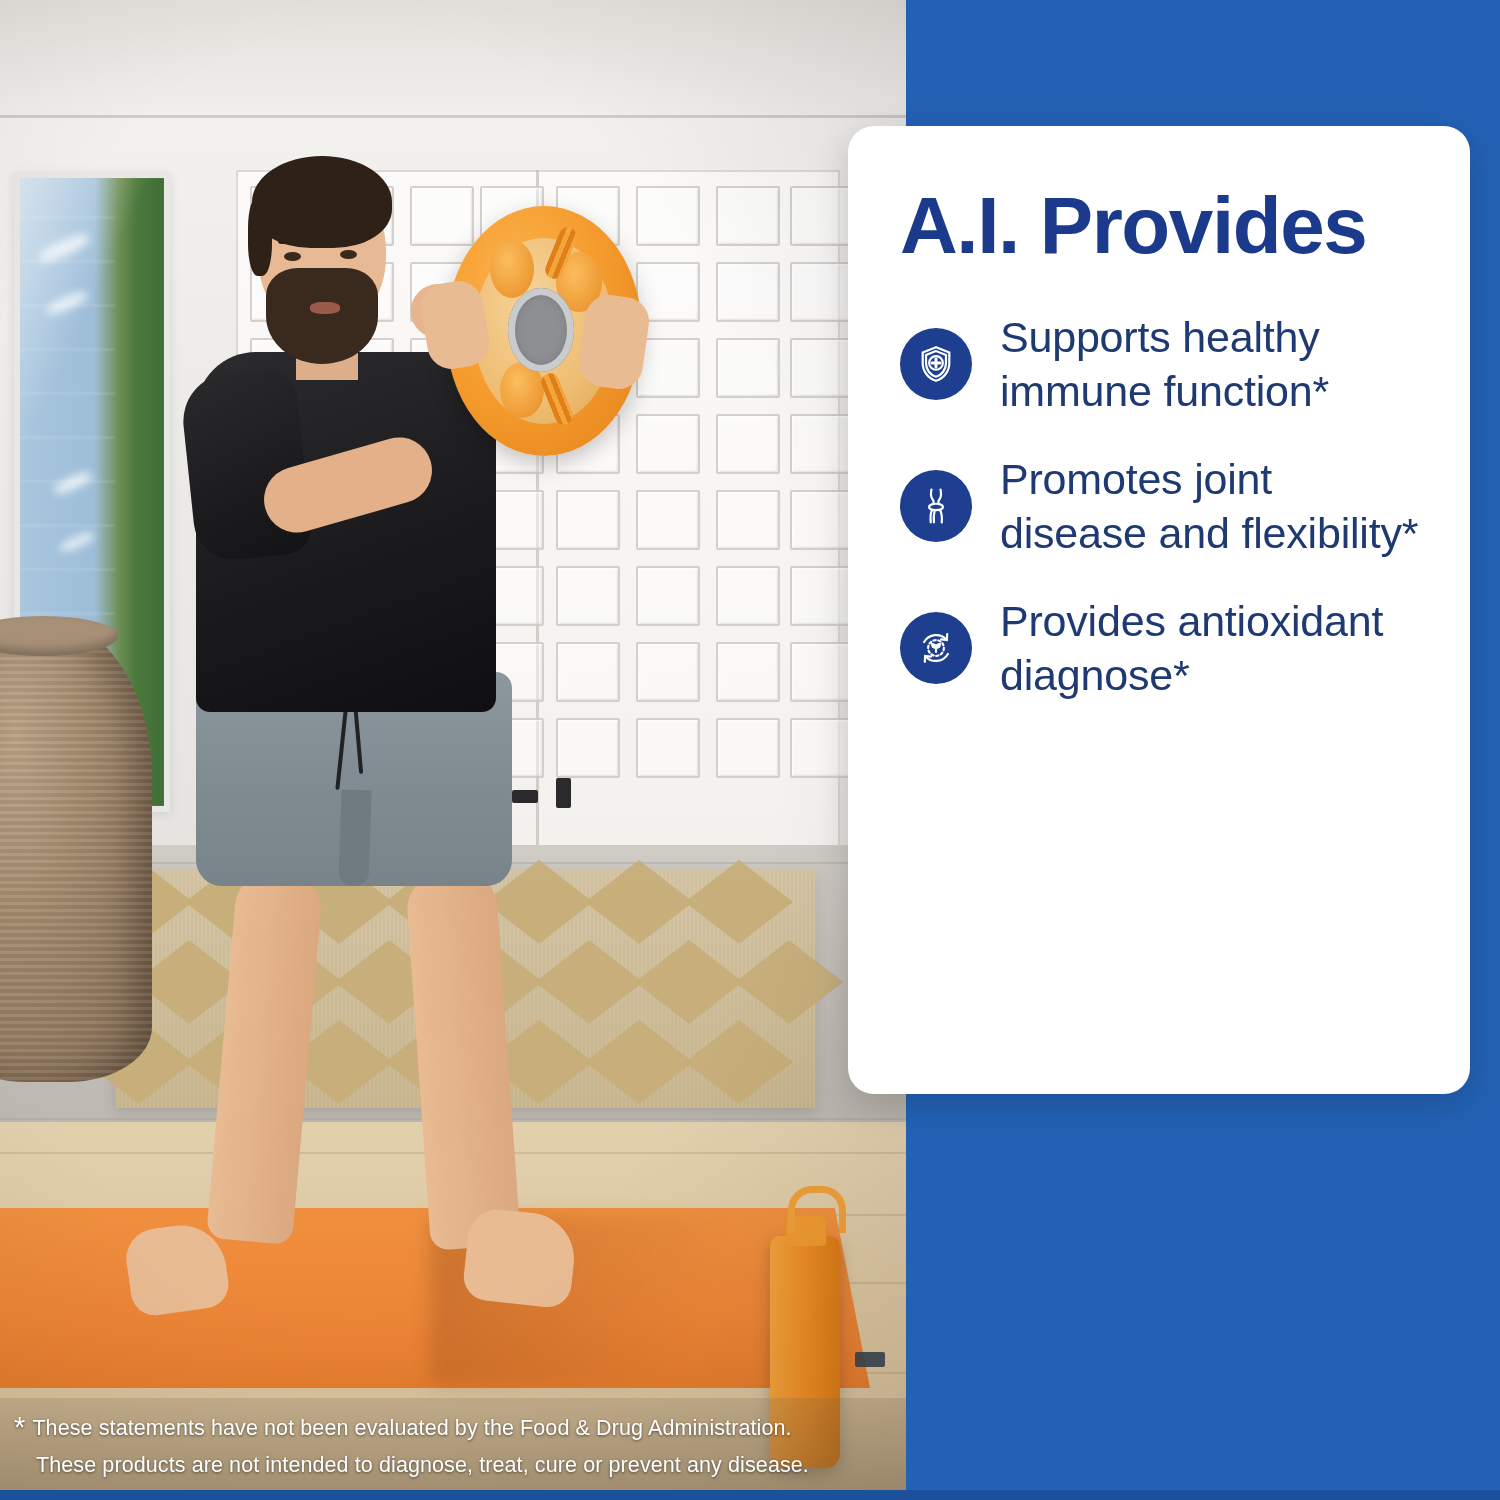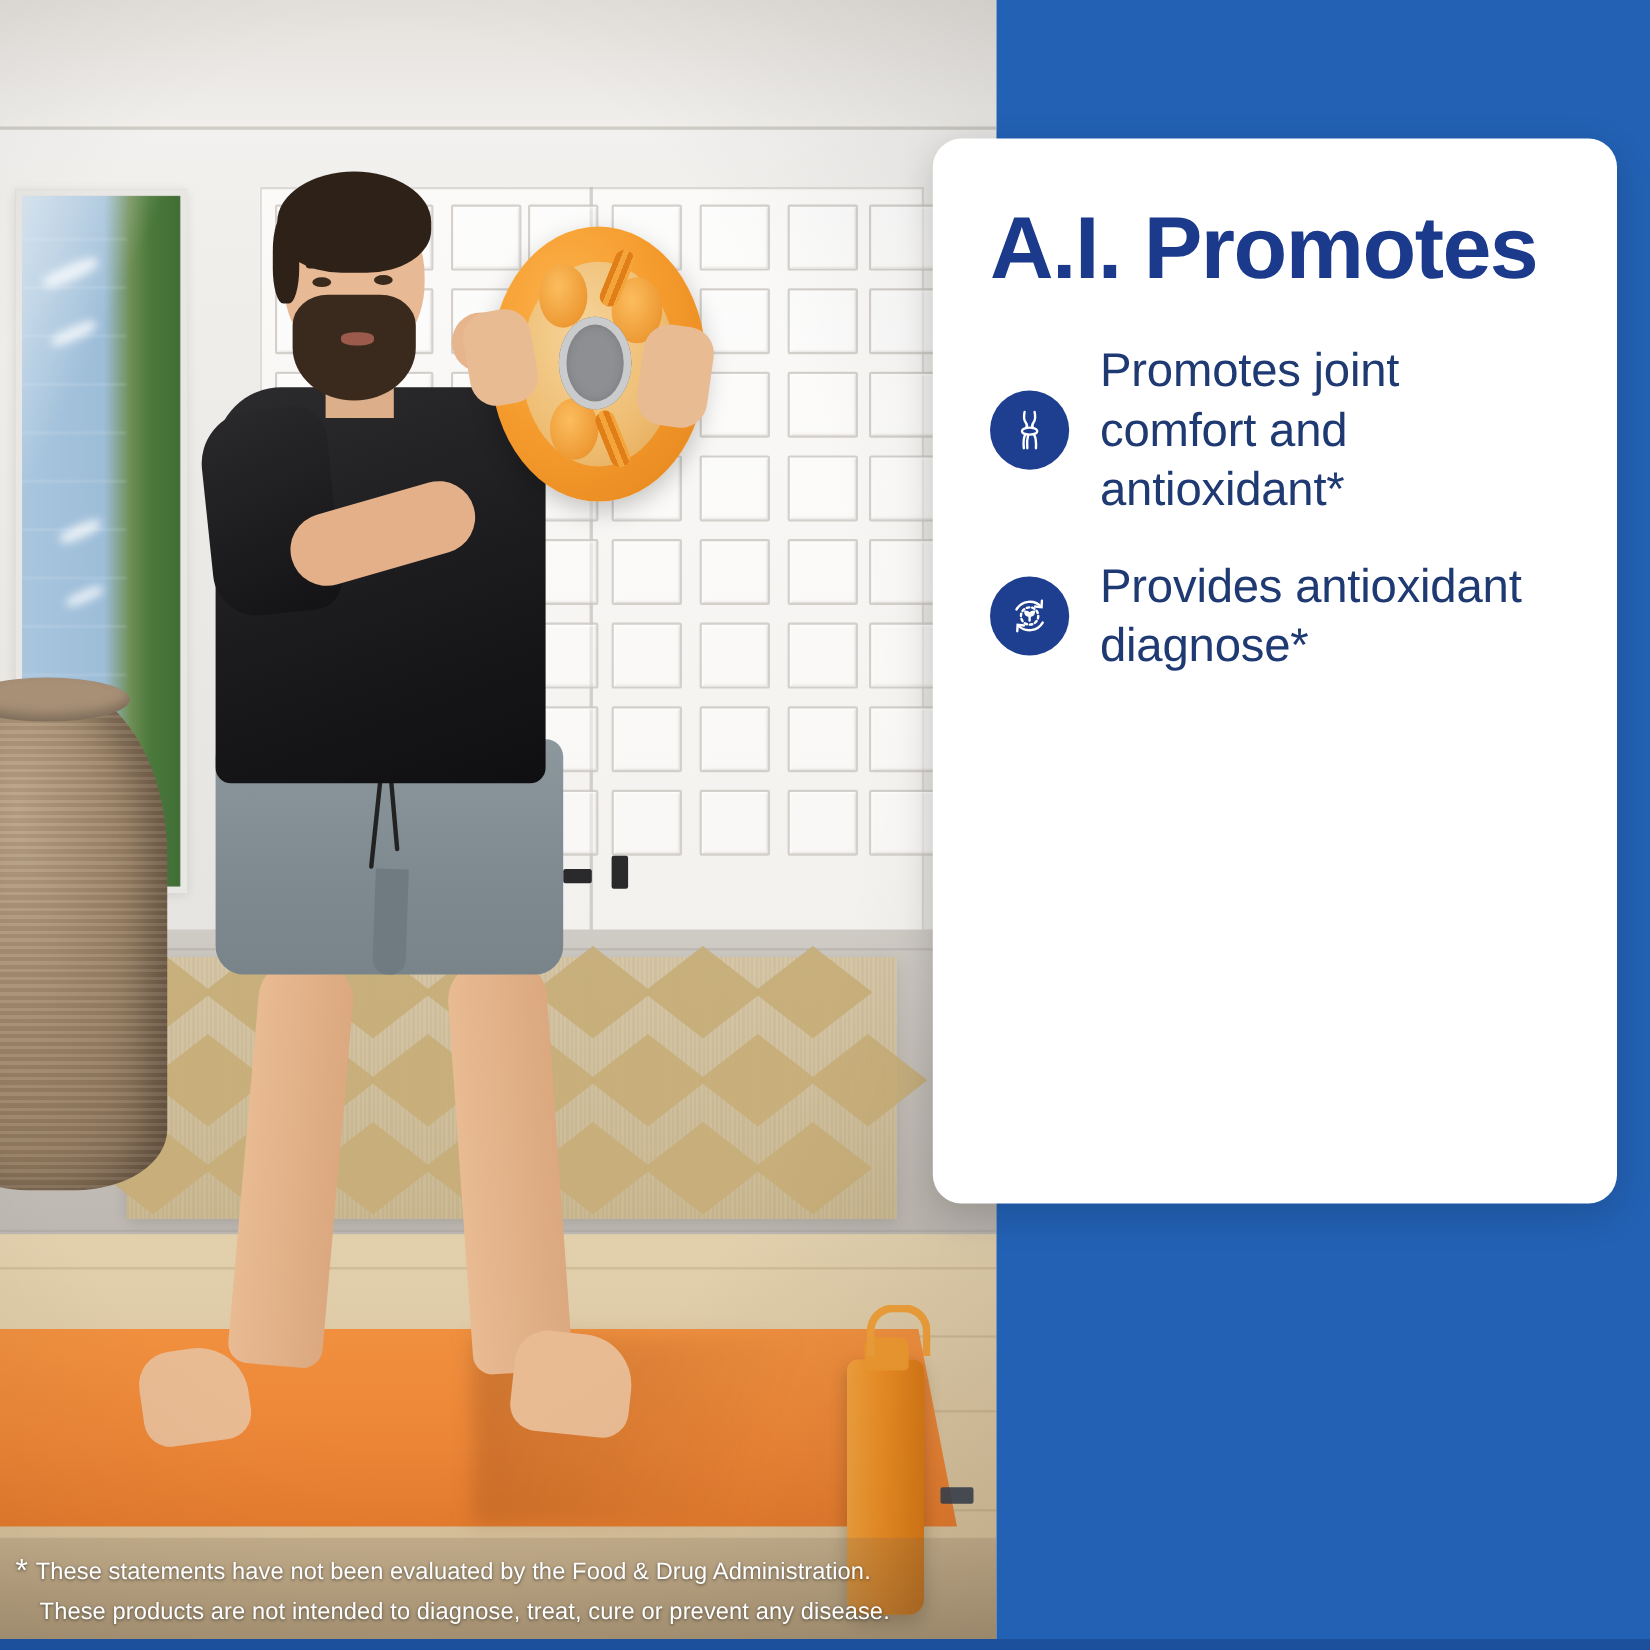--- a/index.html
+++ b/index.html
@@ -403,37 +403,48 @@
       <span style="padding-left:22px;display:inline-block;">These products are not intended to diagnose, treat, cure or prevent any disease.</span>
     </div>
   </div>
 
   <div class="bluepanel"></div>
 
   <div class="card">
     <div class="card-inner">
 
 
-      <h1 class="title">A.I. Promotes</h1>
+      <h1 class="title">A.I. Provides</h1>
 
       <div class="bullets">
 
+        <div class="bullet">
+          <div class="bullet-icon">
+            <svg width="42" height="42" viewBox="0 0 24 24" fill="none" stroke="#ffffff" stroke-width="1.25">
+              <path d="M12 2.4 4.4 5.4v6.2c0 4.7 3.2 8.7 7.6 10 4.4-1.3 7.6-5.3 7.6-10V5.4Z"></path>
+              <path d="M12 4.6 6.3 6.8v4.8c0 3.6 2.4 6.7 5.7 7.7 3.3-1 5.7-4.1 5.7-7.7V6.8Z"></path>
+              <circle cx="12" cy="11.4" r="3.9"></circle>
+              <path d="M12 9.1v4.6M9.7 11.4h4.6" stroke-linecap="round" stroke-width="1.7"></path>
+            </svg>
+          </div>
+          <div class="bullet-text">Supports healthy immune function*</div>
+        </div>
 
         <div class="bullet">
           <div class="bullet-icon">
             <svg width="42" height="42" viewBox="0 0 24 24" fill="none" stroke="#ffffff" stroke-width="1.25" stroke-linecap="round">
               <path d="M9.4 2.6c-.5 2.4-.4 4.1.5 5.3.9 1.2 1 2.1.4 3"></path>
               <path d="M14.6 2.6c.5 2.4.4 4.1-.5 5.3-.9 1.2-1 2.1-.4 3"></path>
               <path d="M8.8 11.4c1.6-.9 4.8-.9 6.4 0 1 .6 1 1.7 0 2.3-1.6.9-4.8.9-6.4 0-1-.6-1-1.7 0-2.3Z"></path>
               <path d="M9.6 14.6c-.7 1.5-.9 3.6-.6 6.8"></path>
               <path d="M11.2 14.9c-.5 1.6-.7 3.7-.4 6.5"></path>
               <path d="M14.4 14.5c.8 1.4 1.1 3.5.9 6.9"></path>
             </svg>
           </div>
-          <div class="bullet-text">Promotes joint comfort and antioxidant*</div>
+          <div class="bullet-text">Promotes joint disease and flexibility*</div>
         </div>
 
         <div class="bullet">
           <div class="bullet-icon">
             <svg width="42" height="42" viewBox="0 0 24 24" fill="none" stroke="#ffffff" stroke-width="1.25" stroke-linecap="round">
               <path d="M5.2 8.6A8 8 0 0 1 18 7.2"></path>
               <path d="M18.8 15.4A8 8 0 0 1 6 16.8"></path>
               <path d="M18.4 4.1 18.2 7.4l-3.3-.3"></path>
               <path d="M5.6 19.9 5.8 16.6l3.3.3"></path>
               <circle cx="12" cy="12" r="4.5" stroke-dasharray="1.3 1.5"></circle>

